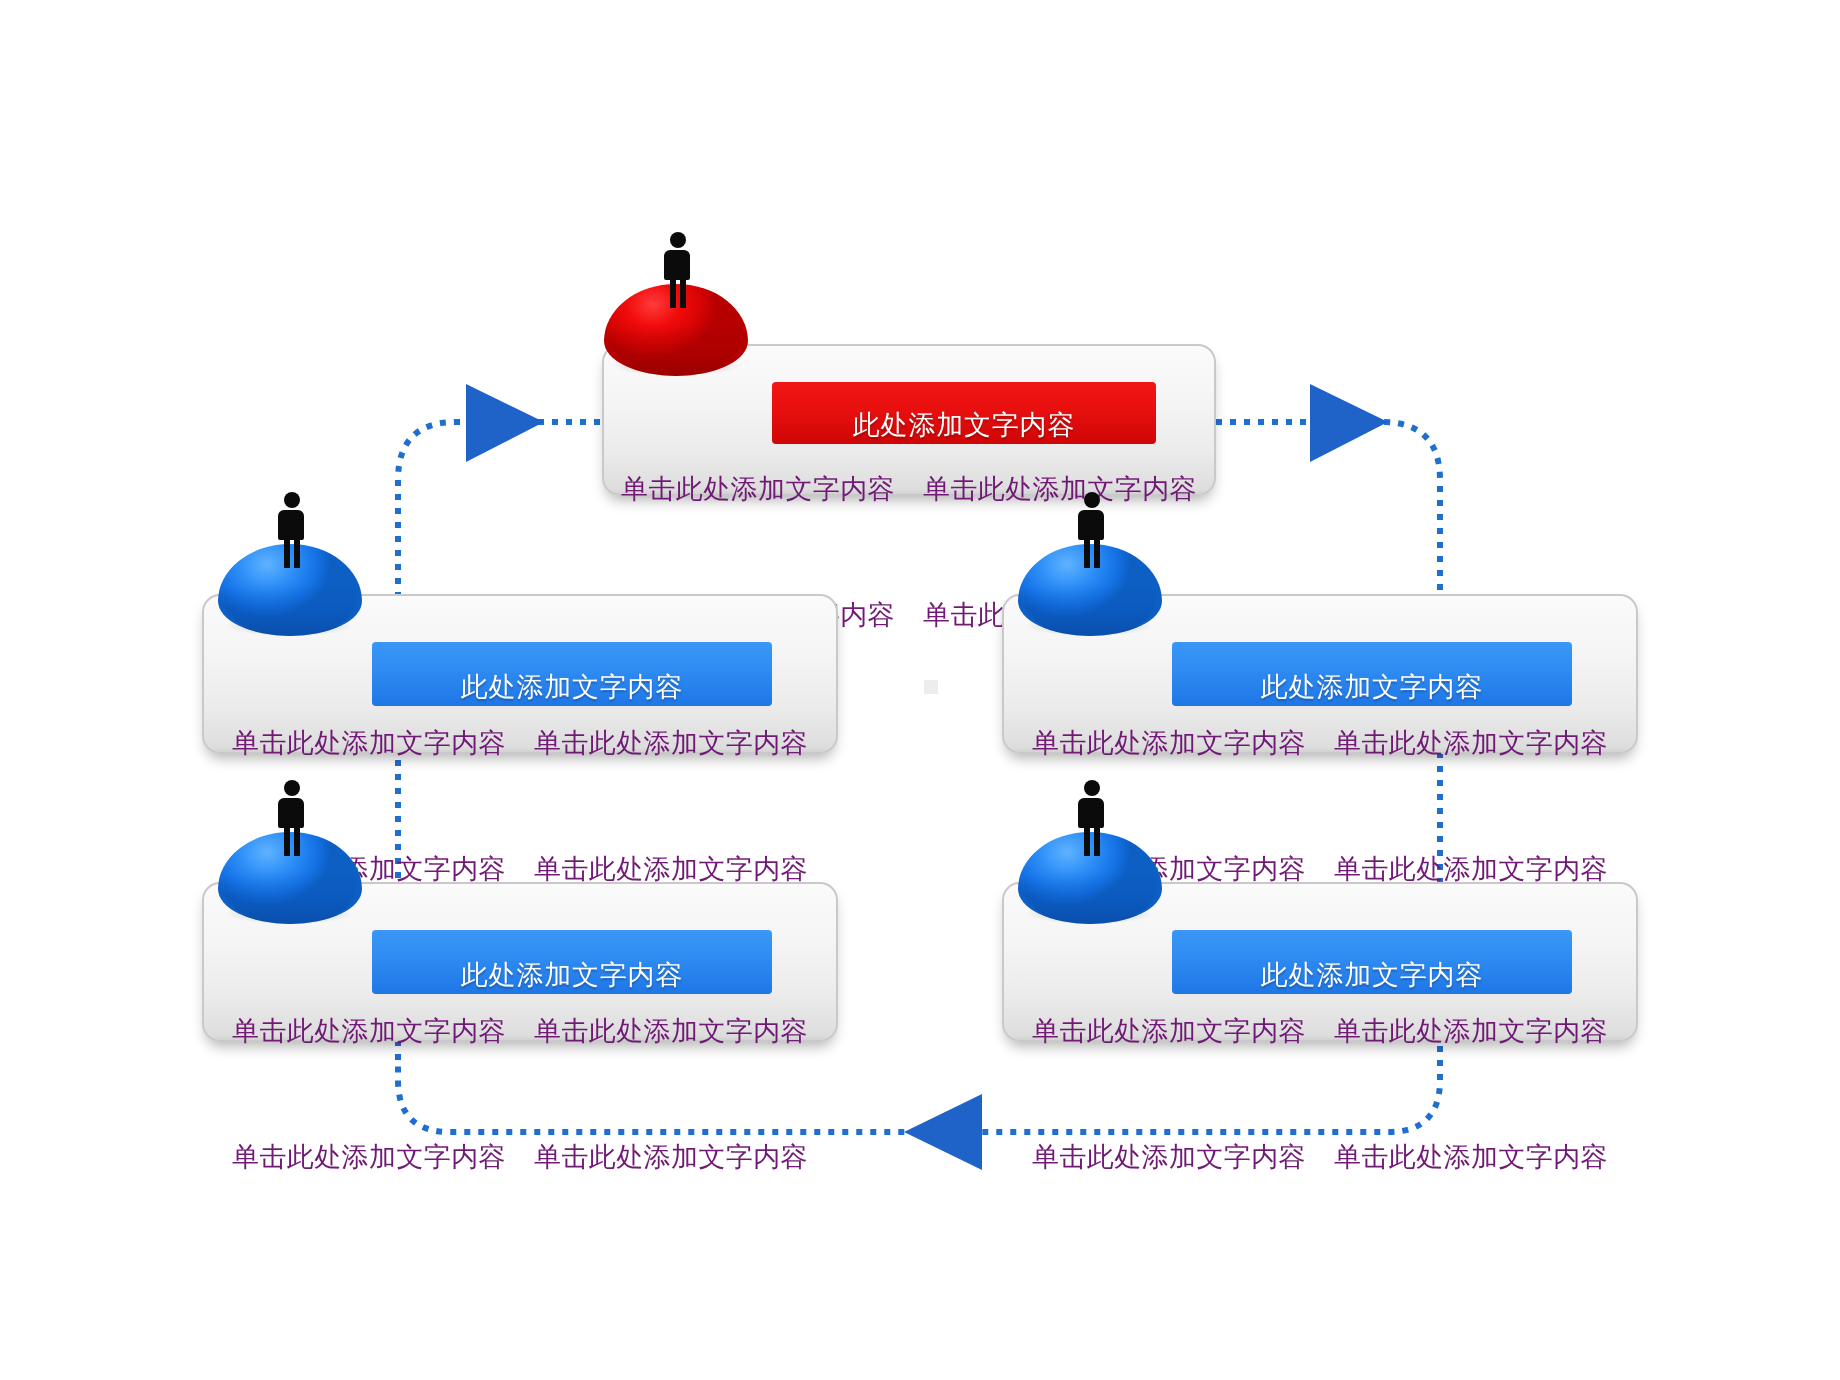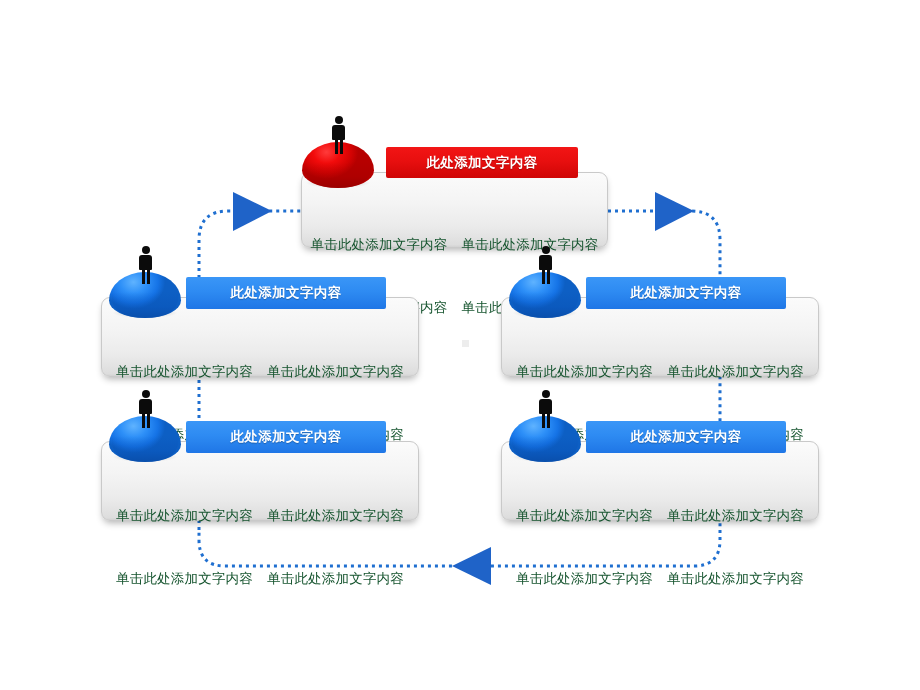--- a/index.html
+++ b/index.html
@@ -44,43 +44,44 @@
         #dddddd 97%,
         #d2d2d2 100%);
     box-shadow: 0 4px 7px -2px rgba(0,0,0,0.30);
     box-sizing: border-box;
   }
   .card-body {
     position: absolute;
     left: 0;
     right: 0;
     text-align: center;
-    color: #14532d;
+    color: #701a75;
     font-size: 13.5px;
     line-height: 21px;
     white-space: pre;
     letter-spacing: 0.2px;
   }
   .card-body .row-line { display: block; }
   .gap { display: inline-block; width: 14px; }
 
   
   .titlebar {
     position: absolute;
     display: flex;
-    align-items: center;
+    align-items: flex-end;
     justify-content: center;
     color: #ffffff;
     font-size: 13.5px;
-    font-weight: bold;
+    font-weight: normal;
     letter-spacing: 0.4px;
     border-radius: 2px;
     box-sizing: border-box;
     z-index: 4;
     text-shadow: 0 1px 1px rgba(0,0,0,0.25);
+    margin-top: 44px;
   }
   .titlebar.blue {
     background: linear-gradient(180deg, #3a96f7 0%, #2e8bf2 45%, #1f76e6 100%);
   }
   .titlebar.red {
     background: linear-gradient(180deg, #f21515 0%, #e80f0f 45%, #cf0606 100%);
   }
 
   
   .avatar {

